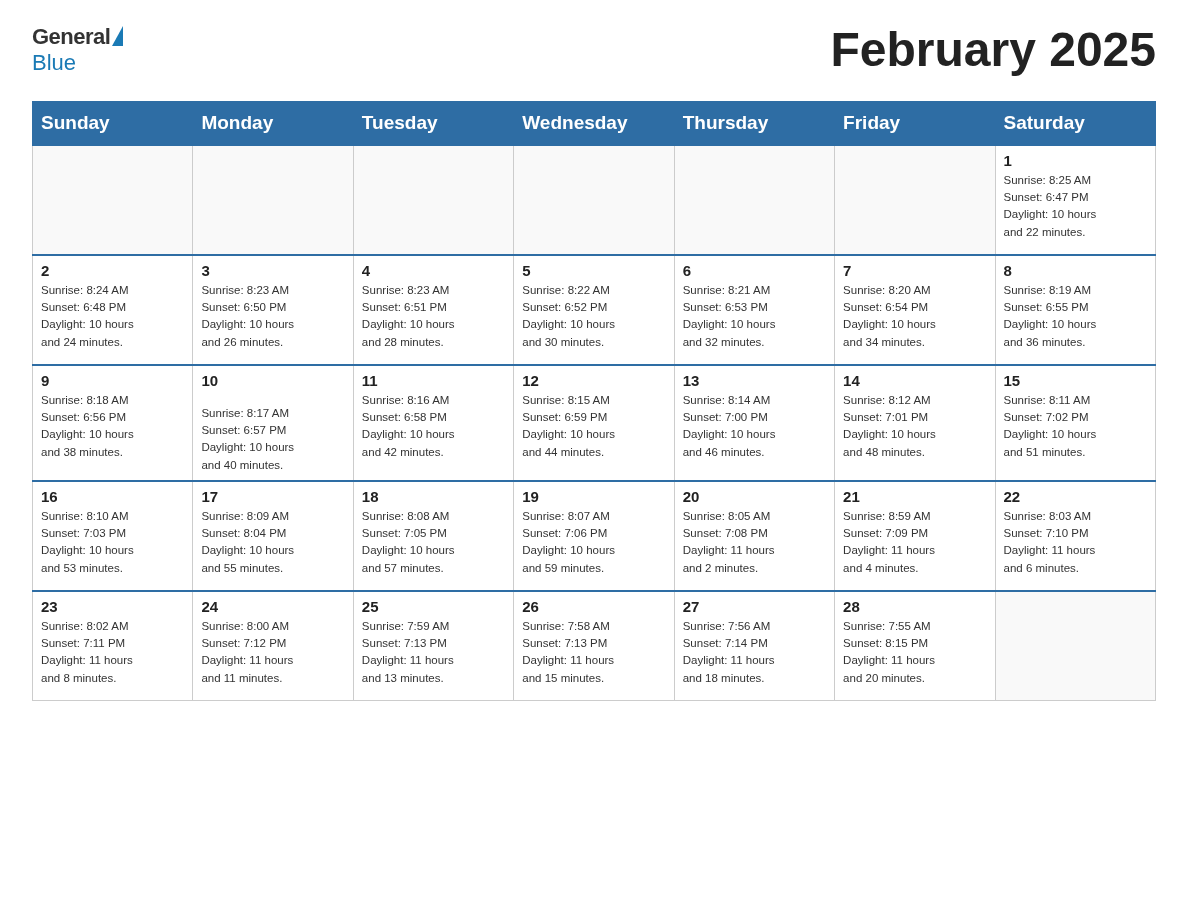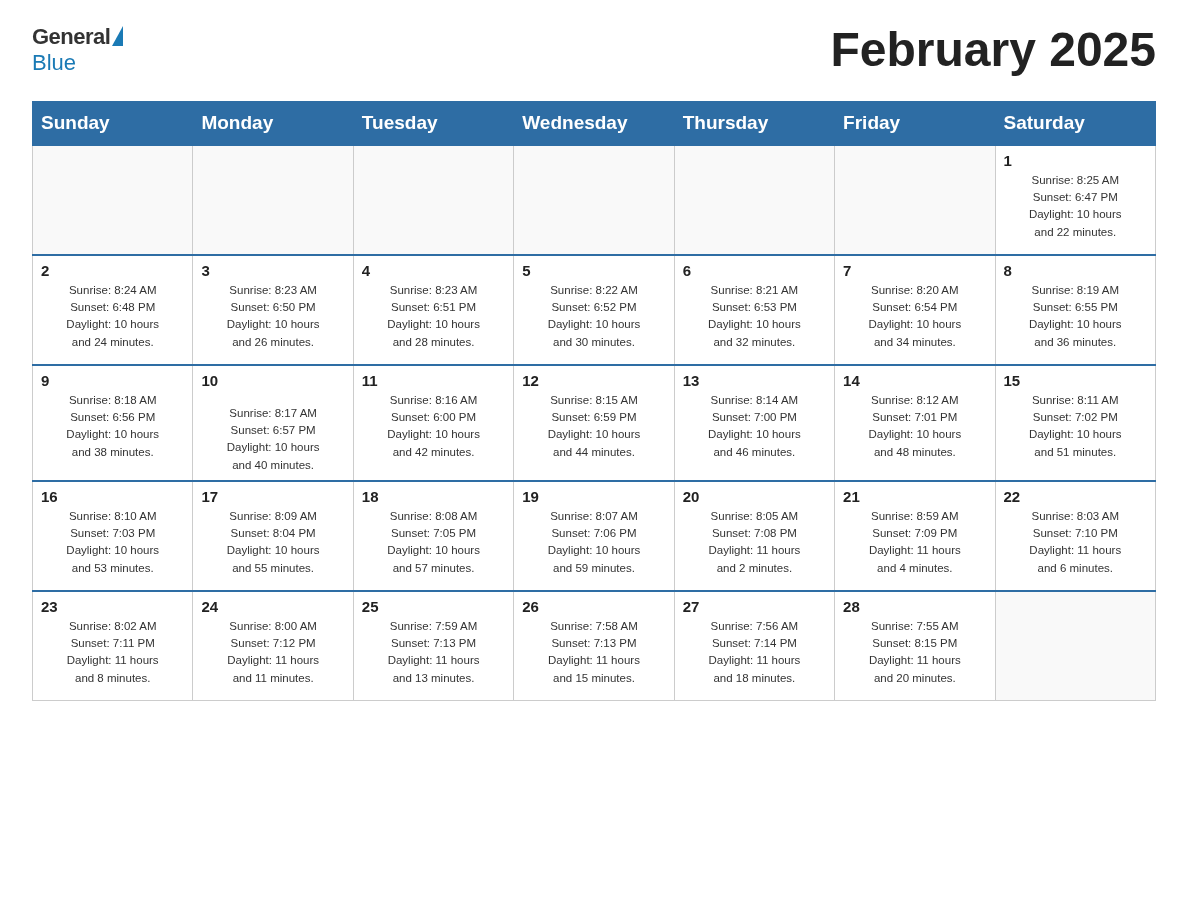--- a/index.html
+++ b/index.html
@@ -84,21 +84,20 @@
       font-size: 15px;
       font-weight: bold;
       color: #222;
       display: block;
       margin-bottom: 3px;
     }
     .day-info {
       font-size: 11.5px;
       color: #333;
       line-height: 1.5;
-      text-align: center;
     }
     .empty-cell {
       background: #f9f9f9;
     }
     .week-row td {
       border-top: 2px solid #2e6da4;
     }
   </style>
 </head>
 <body>
@@ -206,21 +205,21 @@
         <td>
           <span class="day-number">10</span>
           <div class="day-info" style="white-space: pre-line; margin-top: 16px;">Sunrise: 8:17 AM
 Sunset: 6:57 PM
 Daylight: 10 hours
 and 40 minutes.</div>
         </td>
         <td>
           <span class="day-number">11</span>
           <div class="day-info" style="white-space: pre-line;">Sunrise: 8:16 AM
-Sunset: 6:00 PM
+Sunset: 6:58 PM
 Daylight: 10 hours
 and 42 minutes.</div>
         </td>
         <td>
           <span class="day-number">12</span>
           <div class="day-info" style="white-space: pre-line;">Sunrise: 8:15 AM
 Sunset: 6:59 PM
 Daylight: 10 hours
 and 44 minutes.</div>
         </td>

